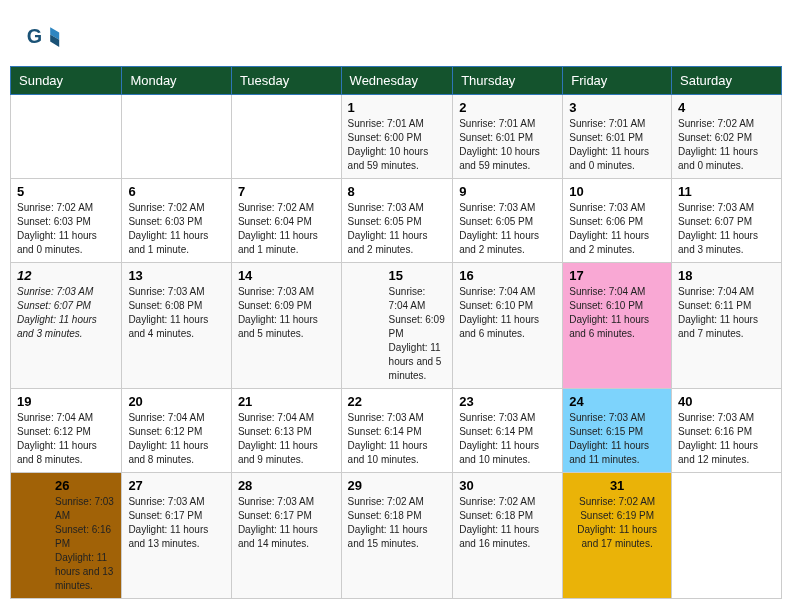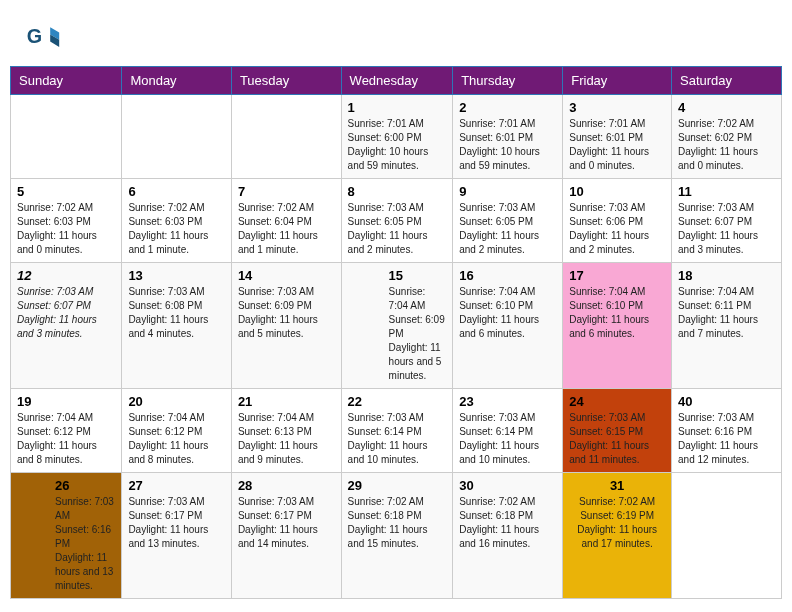--- a/index.html
+++ b/index.html
@@ -40,21 +40,21 @@
       font-size: 14px;
       color: #555;
     }
     .calendar {
       width: 100%;
       border-collapse: collapse;
       margin-top: 5px;
       font-size: 11px;
     }
     .calendar th {
-      background-color: #701a75;
+      background-color: #14532d;
       color: #fff;
       text-align: left;
       padding: 6px 8px;
       font-size: 13px;
       font-weight: normal;
       border: 1px solid #2e75b6;
     }
     .calendar td {
       border: 1px solid #ccc;
       vertical-align: top;
@@ -259,21 +259,21 @@
           <div class="day-info" style="white-space: pre-line;">Sunrise: 7:03 AM
 Sunset: 6:14 PM
 Daylight: 11 hours and 10 minutes.</div>
         </td>
         <td style="background: rgb(255, 255, 255);">
           <span class="day-number">23</span>
           <div class="day-info" style="white-space: pre-line;">Sunrise: 7:03 AM
 Sunset: 6:14 PM
 Daylight: 11 hours and 10 minutes.</div>
         </td>
-        <td style="background: #c2410c;">
+        <td style="background: #7dd3fc;">
           <span class="day-number">24</span>
           <div class="day-info" style="white-space: pre-line;">Sunrise: 7:03 AM
 Sunset: 6:15 PM
 Daylight: 11 hours and 11 minutes.</div>
         </td>
         <td style="background: rgb(255, 255, 255);">
           <span class="day-number">40</span>
           <div class="day-info" style="white-space: pre-line;">Sunrise: 7:03 AM
 Sunset: 6:16 PM
 Daylight: 11 hours and 12 minutes.</div>

